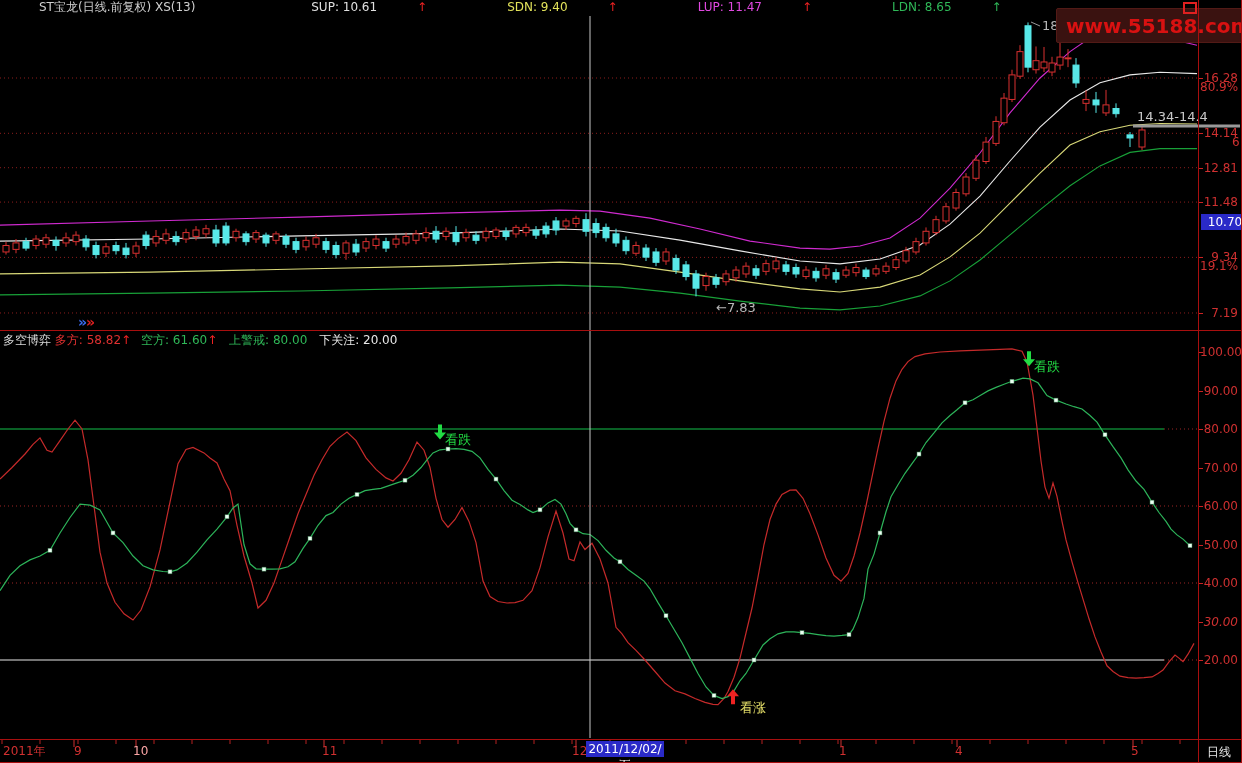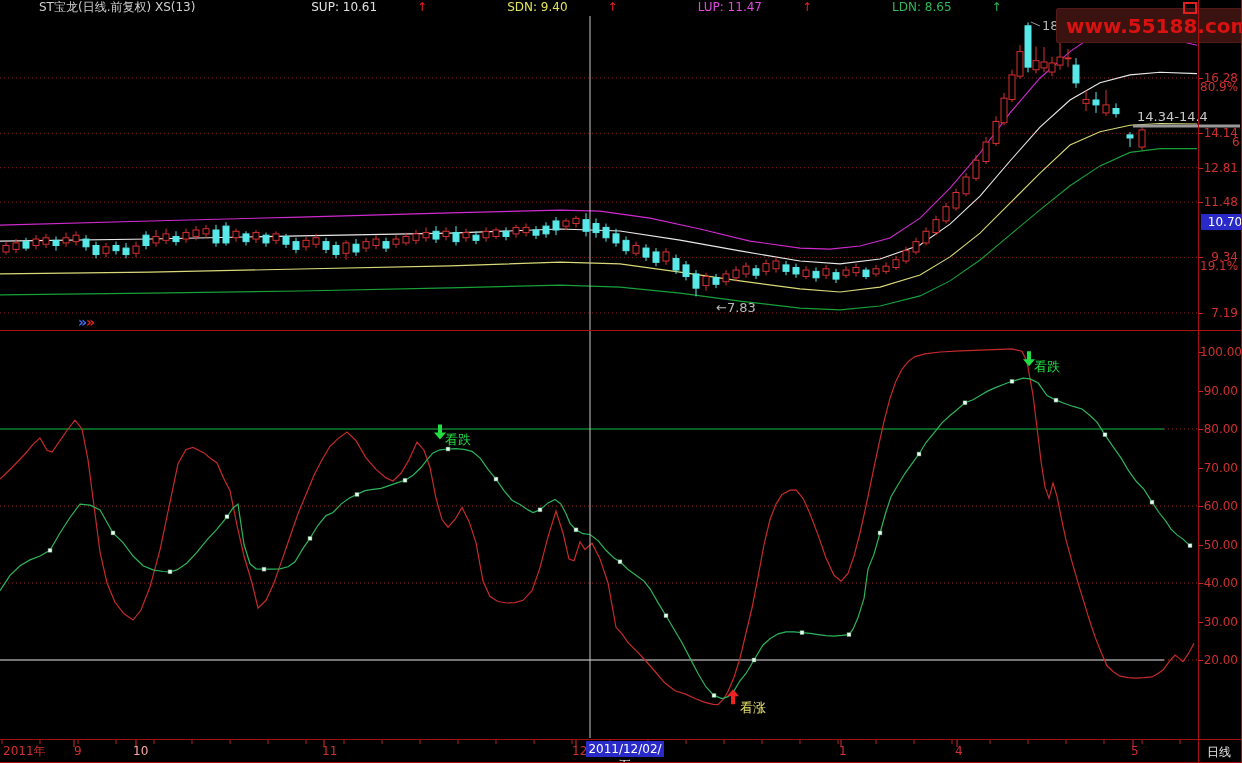--- a/index.html
+++ b/index.html
@@ -705,20 +705,27 @@
       <line x1="1180" y1="740" x2="1180" y2="744" stroke="#b42020"></line>
       <line x1="74" y1="740" x2="74" y2="747" stroke="#d03030"></line>
       <line x1="136" y1="740" x2="136" y2="747" stroke="#d03030"></line>
       <line x1="324" y1="740" x2="324" y2="747" stroke="#d03030"></line>
       <line x1="576" y1="740" x2="576" y2="747" stroke="#d03030"></line>
       <line x1="841" y1="740" x2="841" y2="747" stroke="#d03030"></line>
       <line x1="957" y1="740" x2="957" y2="747" stroke="#d03030"></line>
       <line x1="1133" y1="740" x2="1133" y2="747" stroke="#d03030"></line>
     </svg>
 
+  <div class="abs lbl" style="left:3px;top:333px">
+    <span style="color:#d8d8d8">多空博弈</span>
+    <span style="color:#e03030"><span>多方:</span> <span>58.82</span></span><span style="color:#ee2222">↑</span>
+    <span style="color:#2fb858;margin-left:6px"><span>空方:</span> <span>61.60</span></span><span style="color:#ee2222">↑</span>
+    <span style="color:#2fb858;margin-left:8px"><span>上警戒:</span> <span>80.00</span></span>
+    <span style="color:#e8e8e8;margin-left:8px"><span>下关注:</span> <span>20.00</span></span>
+  </div>
 
   <div id="right-axis">
       <div class="axis-lab" style="top: 72px; left: 1200px; width: 38px;">16.28</div>
       <div class="redline" style="left: 1198px; top: 78px; width: 5px; height: 1px; background: rgb(204, 34, 34);"></div>
       <div class="axis-lab" style="top: 80.5305px; left: 1200px; width: 38px;">80.9%</div>
       <div class="axis-lab" style="top: 127.319px; left: 1200px; width: 38px;">14.14</div>
       <div class="redline" style="left: 1198px; top: 133.319px; width: 5px; height: 1px; background: rgb(204, 34, 34);"></div>
       <div class="axis-lab" style="top: 135.591px; left: 1200px; width: 38px; padding-left: 32px;">61.8%</div>
       <div class="axis-lab" style="top: 161.7px; left: 1200px; width: 38px;">12.81</div>
       <div class="redline" style="left: 1198px; top: 167.7px; width: 5px; height: 1px; background: rgb(204, 34, 34);"></div>
@@ -736,21 +743,21 @@
       <div class="axis-lab" style="top: 423px; left: 1200px; width: 38px;">80.00</div>
       <div class="redline" style="left: 1198px; top: 429px; width: 5px; height: 1px; background: rgb(204, 34, 34);"></div>
       <div class="axis-lab" style="top: 461.5px; left: 1200px; width: 38px;">70.00</div>
       <div class="redline" style="left: 1198px; top: 467.5px; width: 5px; height: 1px; background: rgb(204, 34, 34);"></div>
       <div class="axis-lab" style="top: 500px; left: 1200px; width: 38px;">60.00</div>
       <div class="redline" style="left: 1198px; top: 506px; width: 5px; height: 1px; background: rgb(204, 34, 34);"></div>
       <div class="axis-lab" style="top: 538.5px; left: 1200px; width: 38px;">50.00</div>
       <div class="redline" style="left: 1198px; top: 544.5px; width: 5px; height: 1px; background: rgb(204, 34, 34);"></div>
       <div class="axis-lab" style="top: 577px; left: 1200px; width: 38px;">40.00</div>
       <div class="redline" style="left: 1198px; top: 583px; width: 5px; height: 1px; background: rgb(204, 34, 34);"></div>
-      <div class="axis-lab" style="top: 615.5px; left: 1200px; width: 38px;">30.00</div>
+      <div class="axis-lab" style="top: 615.5px; left: 1200px; width: 38px; font-style: italic;">30.00</div>
       <div class="redline" style="left: 1198px; top: 621.5px; width: 5px; height: 1px; background: rgb(204, 34, 34);"></div>
       <div class="axis-lab" style="top: 654px; left: 1200px; width: 38px;">20.00</div>
       <div class="redline" style="left: 1198px; top: 660px; width: 5px; height: 1px; background: rgb(204, 34, 34);"></div>
     </div>
   <div class="blue-box" id="price-box" style="left: 1201px; width: 48px; height: 16px; top: 214.243px;">10.70</div>
 
   <div id="bottom-axis">
       <div class="abs lbl" style="left: 3px; top: 744px; color: rgb(208, 48, 48);">2011年</div>
       <div class="abs lbl" style="left: 74px; top: 744px; color: rgb(208, 48, 48);">9</div>
       <div class="abs lbl" style="left: 133px; top: 744px; color: #fca5a5;">10</div>

